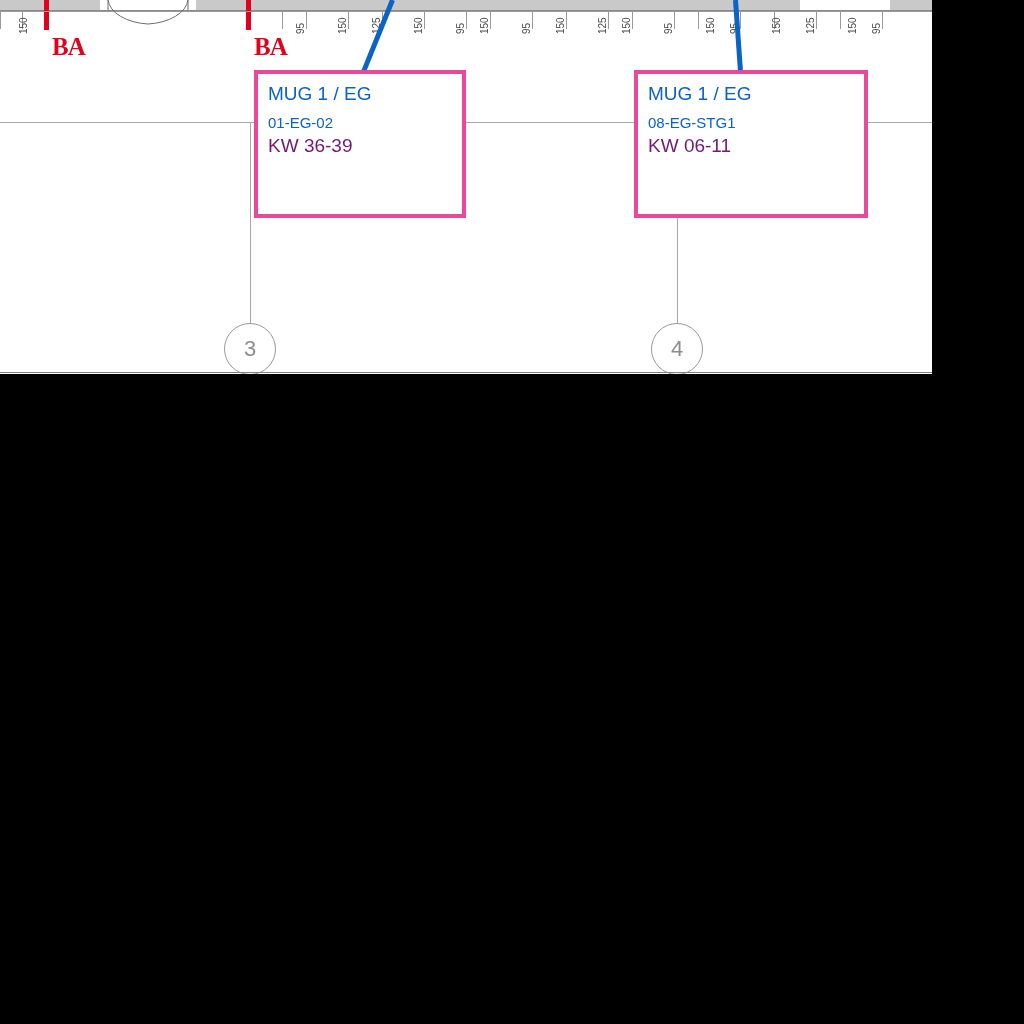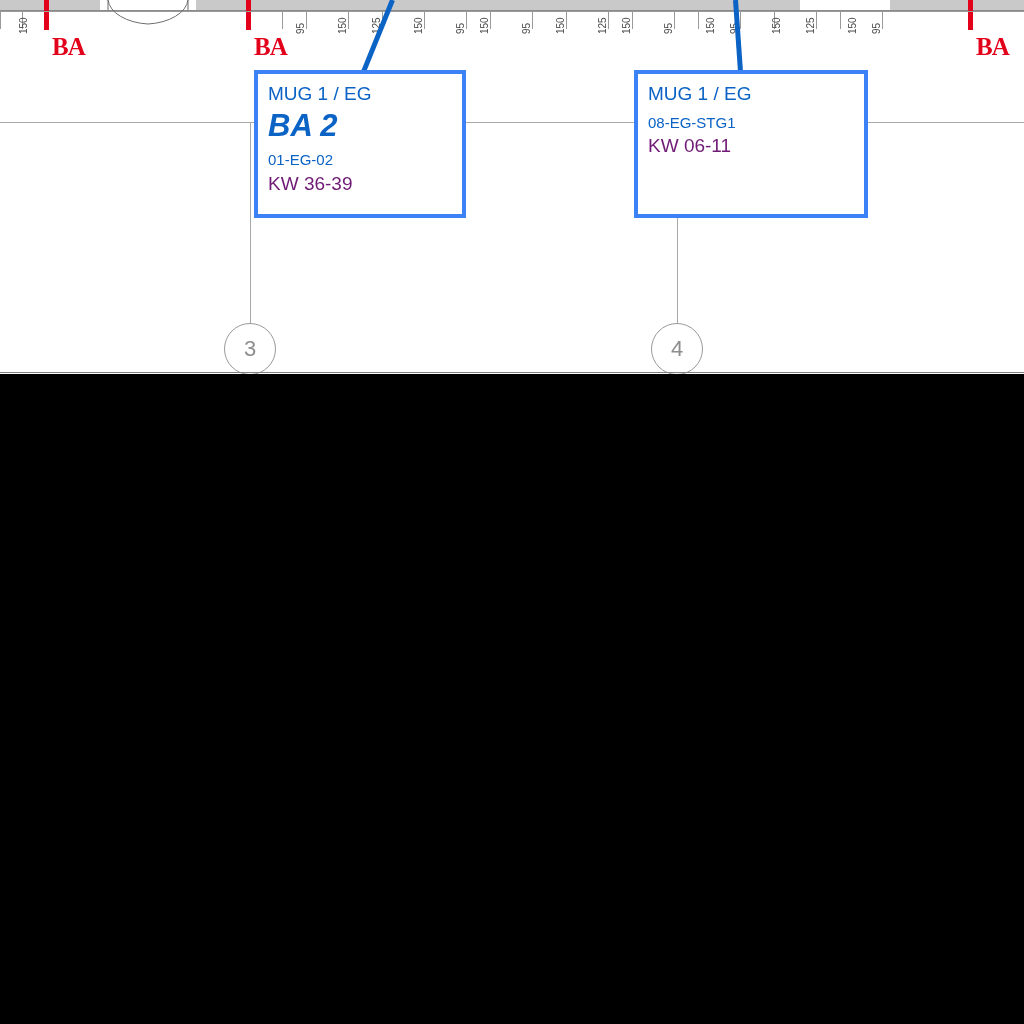--- a/index.html
+++ b/index.html
@@ -13,21 +13,21 @@
     height: 1024px;
     background: #000000;
     overflow: hidden;
     font-family: "Liberation Sans", sans-serif;
   }
   
   #sheet {
     position: absolute;
     left: 0;
     top: 0;
-    width: 1024px;
+    width: 932px;
     height: 374px;
     background: #ffffff;
     overflow: hidden;
   }
   
   .sheet-bottom-rule {
     position: absolute;
     left: 0;
     top: 372px;
     width: 1024px;
@@ -126,21 +126,21 @@
     background: #ffffff;
   }
   .grid-bubble span {
     font-size: 22px;
     color: #8d8d8d;
     font-family: "Liberation Sans", sans-serif;
   }
   
   .callout {
     position: absolute;
-    border: 4px solid #3b82f6;
+    border: 4px solid #ec4899;
     background: #ffffff;
     box-sizing: border-box;
     padding: 8px 10px 6px 10px;
   }
   .callout .co-head {
     font-size: 19px;
     color: #0b63c5;
     line-height: 1.25;
   }
   .callout .co-title {
@@ -256,21 +256,20 @@
     </div>
     <div class="grid-bubble" style="left:651px;top:323px;">
       <span>4</span>
     </div>
 
     <div class="leader" style="left:390px;top:0px;width:5px;height:80px;transform:rotate(22deg);transform-origin:top center;"></div>
     <div class="leader" style="left:733px;top:0px;width:5px;height:76px;transform:rotate(-4deg);transform-origin:top center;"></div>
 
     <div class="callout" style="left:254px;top:70px;width:212px;height:148px;">
       <div class="co-head">MUG 1 / EG</div>
-      <div class="co-title">BA 2</div>
       <div class="co-code">01-EG-02</div>
       <div class="co-kw">KW 36-39</div>
     </div>
 
     <div class="callout" style="left:634px;top:70px;width:234px;height:148px;">
       <div class="co-head">MUG 1 / EG</div>
       <div class="co-code">08-EG-STG1</div>
       <div class="co-kw">KW 06-11</div>
     </div>
 

